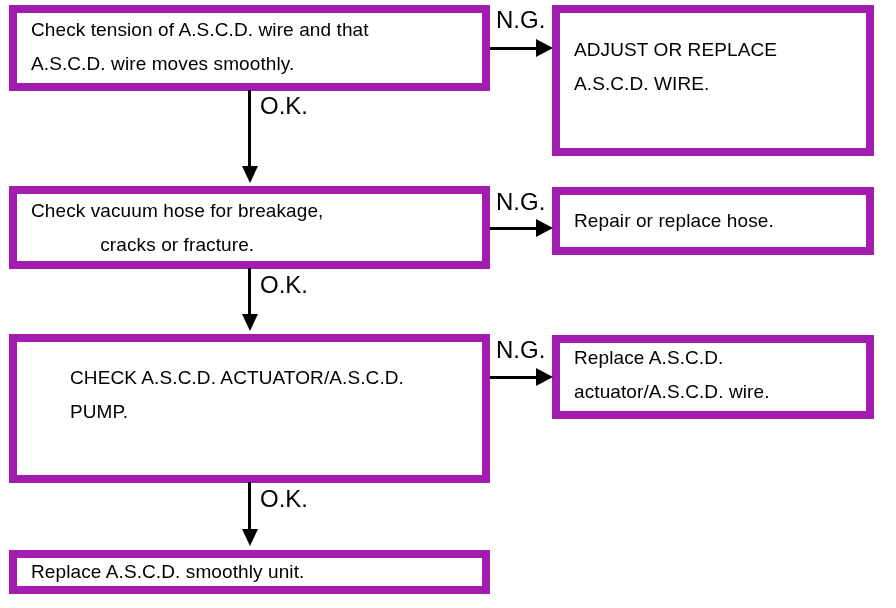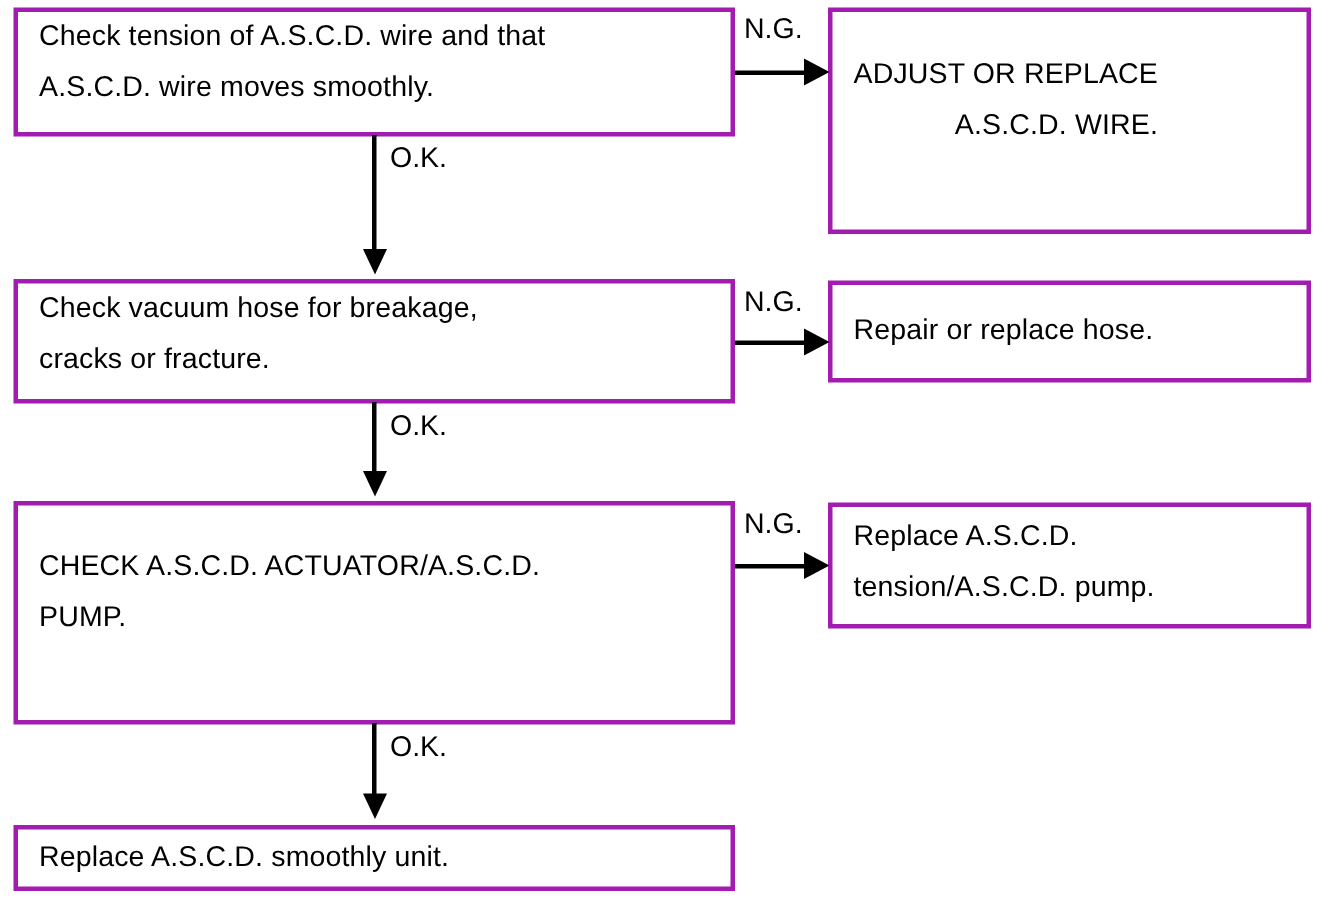--- a/index.html
+++ b/index.html
@@ -13,50 +13,50 @@
     width: 896px;
     height: 608px;
     background: #ffffff;
     font-family: "Liberation Sans", sans-serif;
     color: #000000;
     overflow: hidden;
   }
   .box {
     position: absolute;
     box-sizing: border-box;
-    border: 3px solid #a21caf;
+    border: 8px solid #a21caf;
     background: #ffffff;
     display: flex;
     align-items: center;
   }
   .box .box-text {
     display: block;
     padding: 0 14px;
     font-size: 19px;
     line-height: 34px;
     letter-spacing: 0.1px;
     white-space: pre-line;
     color: #000000;
   }
   .box.align-top .box-text {
     align-self: flex-start;
   }
   
   #box-check-wire   { left: 9px;  top: 5px;   width: 481px; height: 86px;  }
-  #box-check-hose   { left: 9px;  top: 186px; width: 481px; height: 83px;  }
-  #box-check-act    { left: 9px;  top: 334px; width: 481px; height: 149px; }
+  #box-check-hose   { left: 9px;  top: 186px; width: 481px; height: 83px; text-align: center;  }
+  #box-check-act    { left: 9px;  top: 334px; width: 481px; height: 149px; padding-left: 39px; }
   #box-replace-ctrl { left: 9px;  top: 550px; width: 481px; height: 44px;  }
   
   #box-adjust-wire     { left: 552px; top: 5px;   width: 322px; height: 151px; }
   #box-repair-hose     { left: 552px; top: 187px; width: 322px; height: 68px;  }
   #box-replace-act     { left: 552px; top: 335px; width: 322px; height: 84px;  }
 
   
   #box-check-act .box-text { position: relative; top: -14px; }
-  #box-adjust-wire .box-text { position: relative; top: -14px; text-align: right; }
+  #box-adjust-wire .box-text { position: relative; top: -14px; }
   #box-replace-act .box-text { position: relative; top: -2px; }
 
   
   .v-line {
     position: absolute;
     width: 3px;
     background: #000000;
   }
   .h-line {
     position: absolute;
@@ -74,21 +74,21 @@
   .arrow-right {
     position: absolute;
     width: 0;
     height: 0;
     border-top: 9px solid transparent;
     border-bottom: 9px solid transparent;
     border-left: 17px solid #000000;
   }
   .edge-label {
     position: absolute;
-    font-size: 19px;
+    font-size: 24px;
     line-height: 22px;
     white-space: nowrap;
     color: #000000;
   }
 
   
   #ok1-line  { left: 248px; top: 90px;  height: 78px; }
   #ok1-arrow { left: 242px; top: 166px; }
   #ok1-label { left: 260px; top: 95px;  }
   
@@ -141,21 +141,21 @@
     <span class="box-text">ADJUST OR REPLACE
 A.S.C.D. WIRE.</span>
   </div>
 
   <div class="box" id="box-repair-hose">
     <span class="box-text">Repair or replace hose.</span>
   </div>
 
   <div class="box" id="box-replace-act">
     <span class="box-text">Replace A.S.C.D.
-tension/A.S.C.D. pump.</span>
+actuator/A.S.C.D. wire.</span>
   </div>
 
   <div class="v-line" id="ok1-line"></div>
   <div class="arrow-down" id="ok1-arrow"></div>
   <span class="edge-label" id="ok1-label">O.K.</span>
 
   <div class="v-line" id="ok2-line"></div>
   <div class="arrow-down" id="ok2-arrow"></div>
   <span class="edge-label" id="ok2-label">O.K.</span>
 

